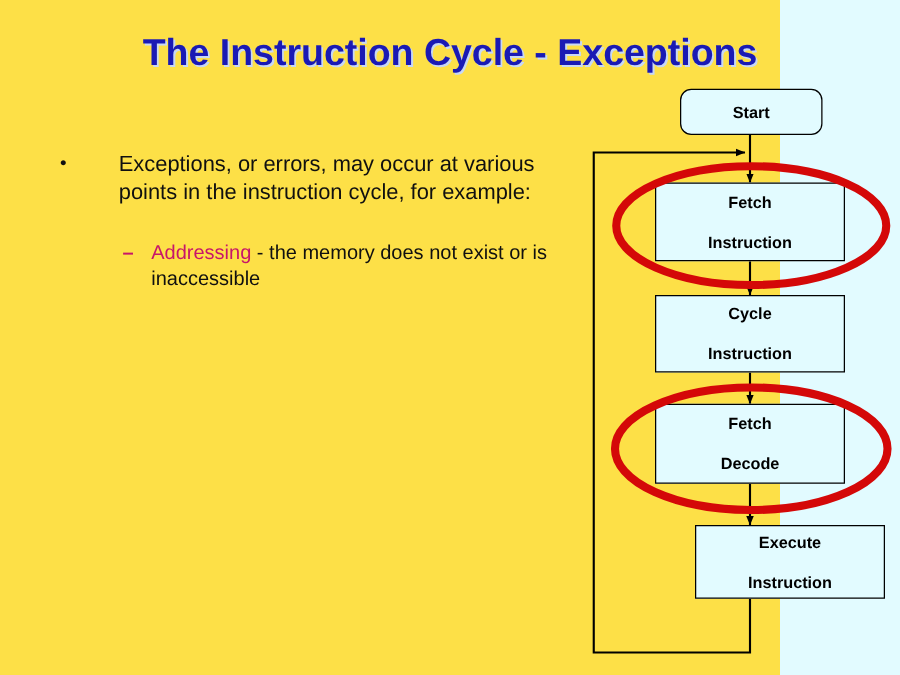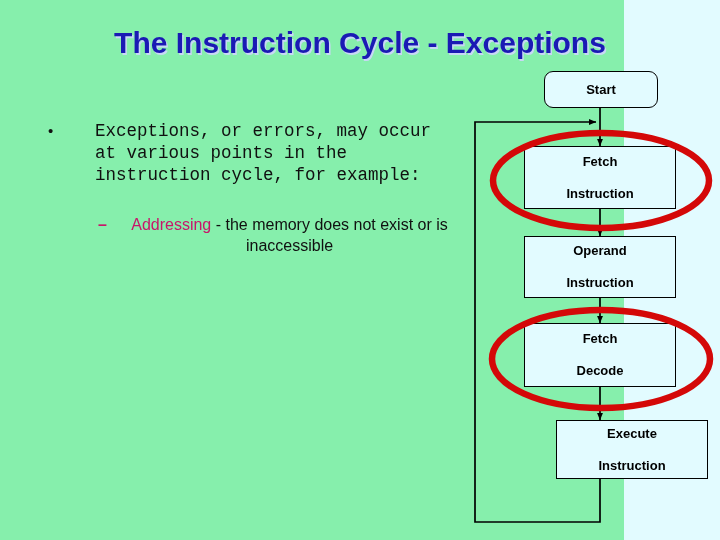--- a/index.html
+++ b/index.html
@@ -10,21 +10,21 @@
     width: 720px;
     height: 540px;
     background: #e2fbff;
     font-family: "Liberation Sans", sans-serif;
     overflow: hidden;
   }
   #slide {
     position: relative;
     width: 624px;
     height: 540px;
-    background: #86efac;
+    background: #fde047;
   }
 
   
   #title {
     position: absolute;
     left: 0;
     top: 26px;
     width: 720px;
     text-align: center;
     font-size: 30px;
@@ -53,21 +53,20 @@
     position: absolute;
     left: 0px;
     top: 0px;
     font-size: 15px;
     line-height: 22px;
     color: #101010;
   }
   .bullet-body {
     display: block;
     padding-left: 47px;
-    font-family: Liberation Mono, monospace;
   }
 
   .sub-row {
     position: relative;
     display: block;
     margin-top: 28px;
     font-size: 16px;
     line-height: 21px;
     color: #101010;
   }
@@ -76,21 +75,20 @@
     left: 50px;
     top: 0px;
     color: #c8156a;
     font-size: 16px;
     line-height: 21px;
     font-weight: bold;
   }
   .sub-body {
     display: block;
     padding-left: 73px;
-    text-align: center;
   }
   .kw {
     color: #c8156a;
   }
 
   
   #flow {
     position: absolute;
     left: 0;
     top: 0;
@@ -179,21 +177,21 @@
 
     <div class="node" id="node-start">
       <span>Start</span>
     </div>
 
     <div class="node" id="node-fetch-instruction">
       <span><span>Fetch</span><br><span>Instruction</span></span>
     </div>
 
     <div class="node" id="node-decode-instruction">
-      <span><span>Operand</span><br><span>Instruction</span></span>
+      <span><span>Cycle</span><br><span>Instruction</span></span>
     </div>
 
     <div class="node" id="node-fetch-operand">
       <span><span>Fetch</span><br><span>Decode</span></span>
     </div>
 
     <div class="node" id="node-execute-instruction">
       <span><span>Execute</span><br><span>Instruction</span></span>
     </div>
 

